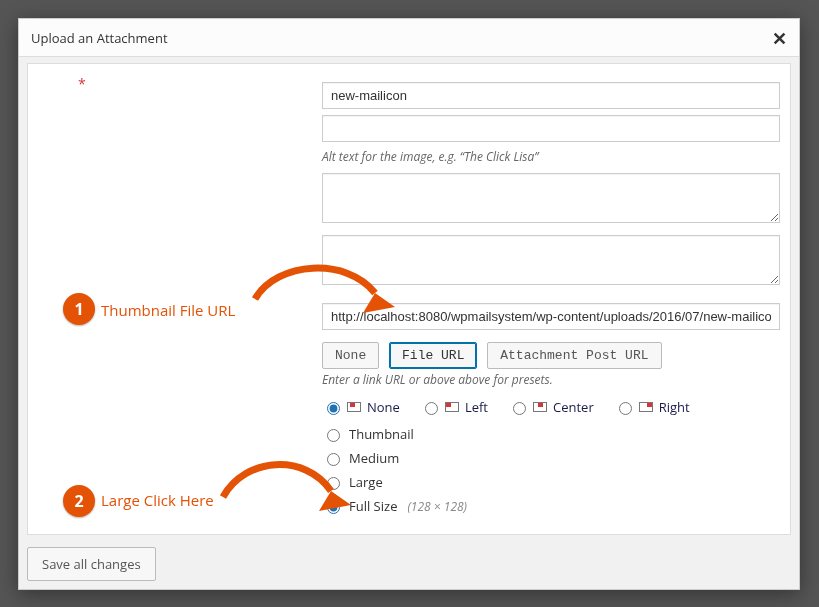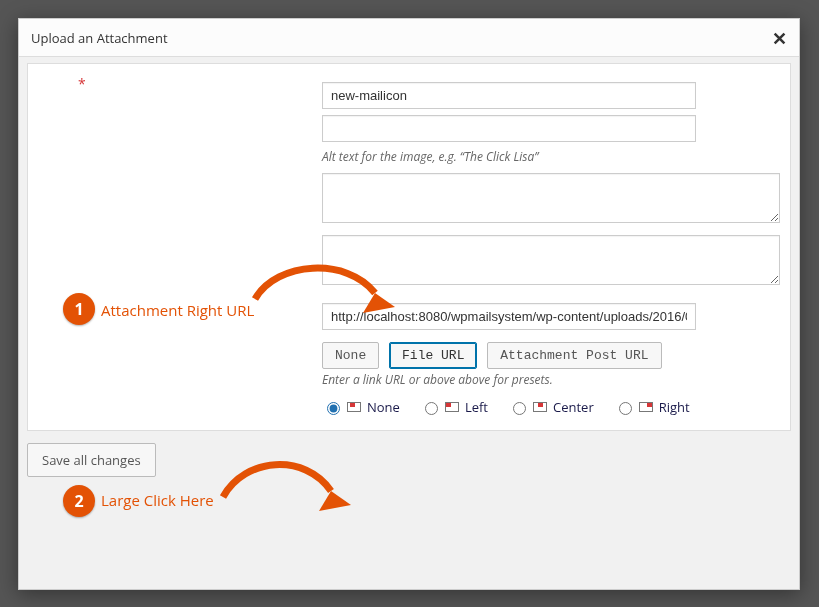--- a/index.html
+++ b/index.html
@@ -17,21 +17,21 @@
   }
   .modal-title { font-size: 13px; color: #333; }
   .close-x { font-size: 18px; font-weight: bold; color: #333; cursor: pointer; }
   .modal-body { position: relative; height: 534px; overflow-y: scroll; }
   .white-box {
     margin: 6px 8px 12px 8px; background: #fff; border: 1px solid #ddd;
     padding: 18px 10px 10px 10px; position: relative;
   }
   .form-area { margin-left: 284px; width: 460px; }
   .asterisk { position: absolute; left: 50px; top: 10px; color: #d63638; font-size: 14px; }
-  .txt { width: 374px; border: 1px solid #ccc; background: #fff; padding: 5px 8px; font-size: 13px; color: #333; margin-bottom: 6px; box-shadow: inset 0 1px 1px rgba(0,0,0,0.05); }
+  .txt { width: 458px; border: 1px solid #ccc; background: #fff; padding: 5px 8px; font-size: 13px; color: #333; margin-bottom: 6px; box-shadow: inset 0 1px 1px rgba(0,0,0,0.05); }
   .help { color: #666; font-style: italic; font-size: 12px; margin: 0 0 8px 0; }
   .ta { width: 458px; height: 50px; border: 1px solid #ccc; background: #fff; padding: 5px 8px; font-size: 13px; resize: both; margin-bottom: 8px; box-shadow: inset 0 1px 1px rgba(0,0,0,0.05); }
   .btn {
     display: inline-block; border: 1px solid #bbb; background: #f7f7f7;
     padding: 5px 12px; font-size: 13px; color: #555; border-radius: 2px;
     cursor: pointer; margin-right: 2px;
   }
   .btn.active { border: 1px solid #0073aa; box-shadow: 0 0 0 1px #0073aa inset; color: #333; }
   .btnrow { margin: 6px 0 2px 0; font-family: Liberation Mono, monospace; }
   .radio-row { margin: 10px 0 4px 0; display: flex; gap: 20px; align-items: center; flex-wrap: wrap; }
@@ -101,34 +101,53 @@
             <span class="align-box align-center"></span>
             <span>Center</span>
           </label>
           <label class="radio-item">
             <input type="radio" name="align" style="">
             <span class="align-box align-right"></span>
             <span>Right</span>
           </label>
         </div>
 
+        <div class="size-list">
+          <label class="size-item">
+            <input type="radio" name="sz" style="">
+            <span>Thumbnail</span>
+          </label>
+          <label class="size-item">
+            <input type="radio" name="sz" style="">
+            <span>Medium</span>
+          </label>
+          <label class="size-item">
+            <input type="radio" name="sz" style="">
+            <span>Large</span>
+          </label>
+          <label class="size-item">
+            <input type="radio" name="sz" checked="" style="">
+            <span>Full Size</span>
+            <span class="size-note">(128 × 128)</span>
+          </label>
+        </div>
 
       </div>
     </div>
     <div class="save-row">
       <span class="btn" style="padding:7px 14px;">Save all changes</span>
     </div>
   </div>
 
   <div class="circle-num" style="left:44px; top:274px;">
       <span>1</span>
     </div>
   <div class="anno-text" style="left:82px; top:262px;">
     <br>
-    <span>Attachment Right URL</span>
+    <span>Thumbnail File URL</span>
   </div>
   <svg class="arrow-svg" style="left:228px; top:232px;" width="150" height="74">
     <path d="M 8 48 C 30 10, 100 6, 128 42" stroke="#e35205" stroke-width="7" fill="none"></path>
     <polygon points="128,42 148,56 116,62" fill="#e35205"></polygon>
   </svg>
 
   <div class="circle-num" style="left:44px; top:466px;">
       <span>2</span>
     </div>
   <div class="anno-text" style="left:82px; top:472px;">

